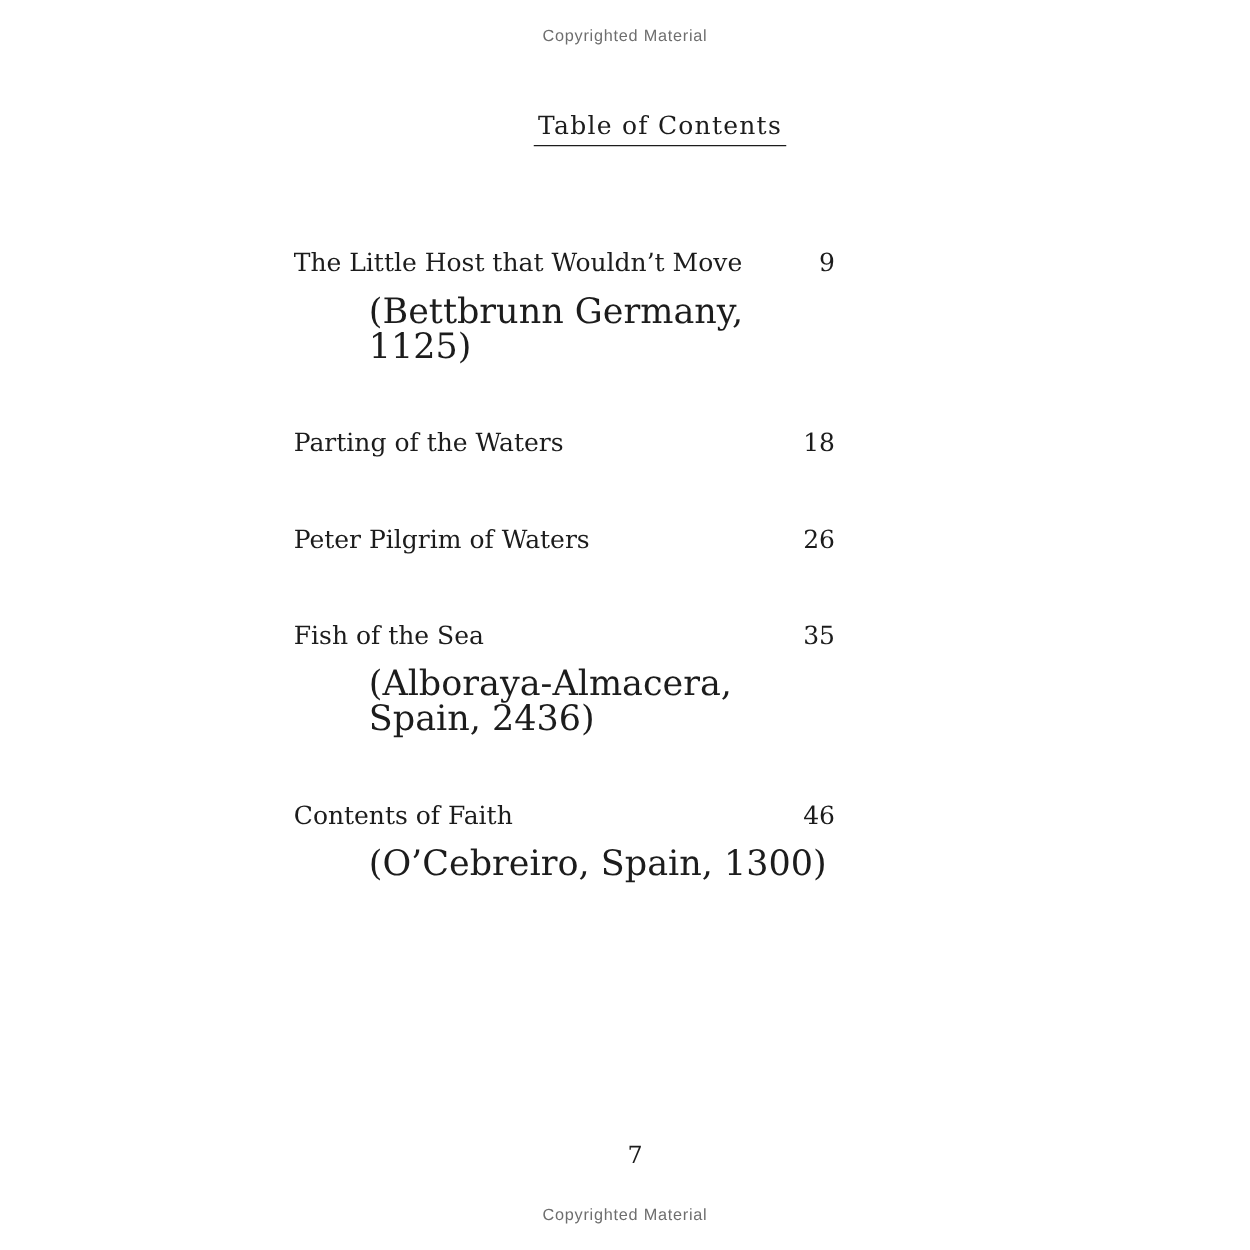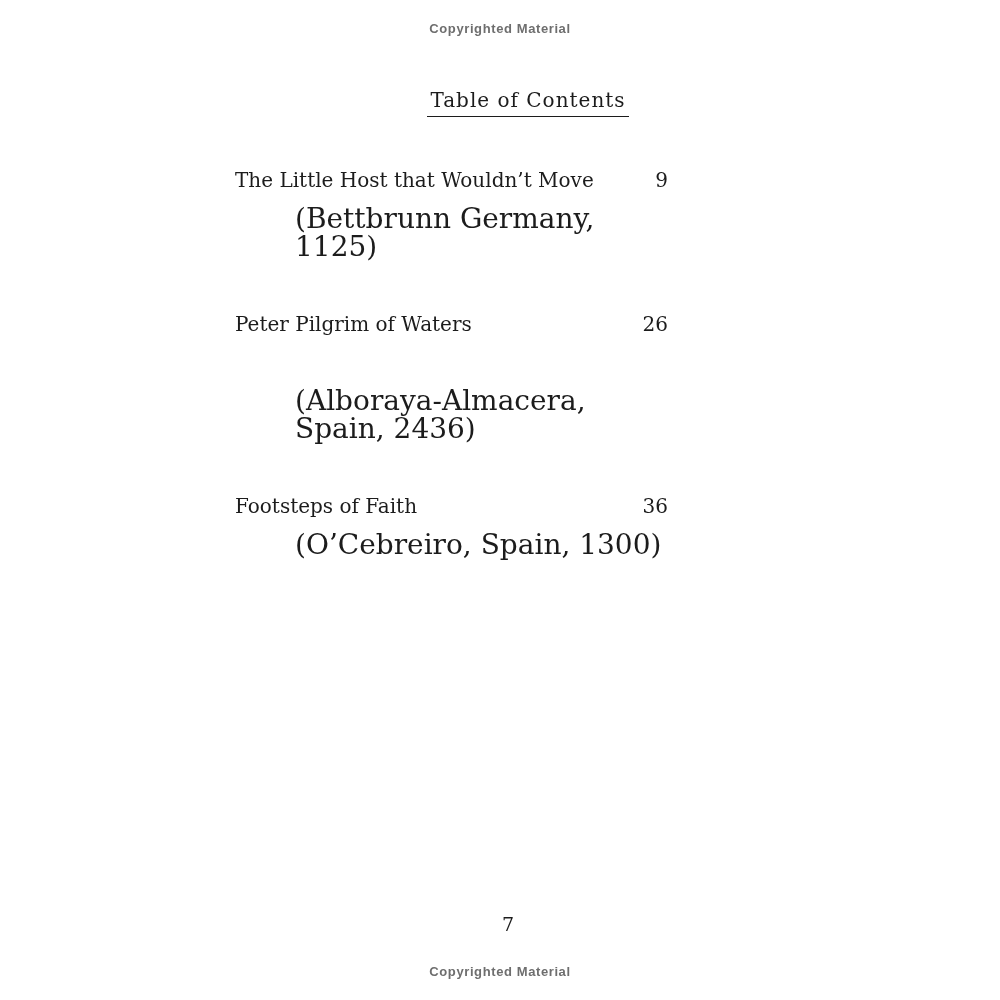--- a/index.html
+++ b/index.html
@@ -15,21 +15,21 @@
     color: #1c1c1c;
   }
   .notice {
     position: absolute;
     width: 100%;
     text-align: center;
     font-family: "Liberation Sans", "DejaVu Sans", sans-serif;
     font-size: 13px;
     letter-spacing: 0.6px;
     color: #6e6e6e;
-    font-weight: 700;
+    font-weight: 400;
   }
   .notice-top { top: 21px; }
   .notice-bottom { top: 964px; }
 
   .toc-title-wrap {
     position: absolute;
     top: 88px;
     width: 100%;
     text-align: center;
   }
@@ -41,21 +41,21 @@
     padding: 0 3px 4px 3px;
     border-bottom: 1.5px solid #1c1c1c;
   }
 
   .entries {
     position: absolute;
     top: 166px;
     left: 235px;
     width: 433px;
   }
-  .entry { margin-bottom: 49px; }
+  .entry { margin-bottom: 49px; margin-top: 30px; }
   .entry-row {
     display: flex;
     justify-content: space-between;
     align-items: baseline;
     font-size: 20px;
     line-height: 28px;
   }
   .entry-title { white-space: nowrap; }
   .entry-page { text-align: right; }
   .entry-sub {
@@ -87,37 +87,45 @@
 
   <div class="entry">
     <div class="entry-row">
       <span class="entry-title">The Little Host that Wouldn’t Move</span>
       <span class="entry-page">9</span>
     </div>
     <div class="entry-sub">(Bettbrunn Germany, 1125)</div>
   </div>
 
   <div class="entry">
+    <div class="entry-row">
+      <span class="entry-title">Parting of the Waters</span>
+      <span class="entry-page">18</span>
+    </div>
   </div>
 
   <div class="entry">
     <div class="entry-row">
       <span class="entry-title">Peter Pilgrim of Waters</span>
       <span class="entry-page">26</span>
     </div>
   </div>
 
   <div class="entry">
+    <div class="entry-row">
+      <span class="entry-title">Fish of the Sea</span>
+      <span class="entry-page">35</span>
+    </div>
     <div class="entry-sub">(Alboraya-Almacera, Spain, 2436)</div>
   </div>
 
   <div class="entry">
     <div class="entry-row">
-      <span class="entry-title">Footsteps of Faith</span>
-      <span class="entry-page">36</span>
+      <span class="entry-title">Contents of Faith</span>
+      <span class="entry-page">46</span>
     </div>
     <div class="entry-sub">(O’Cebreiro, Spain, 1300)</div>
   </div>
 
 </div>
 
 <div class="page-number">
   <span>7</span>
 </div>
 

